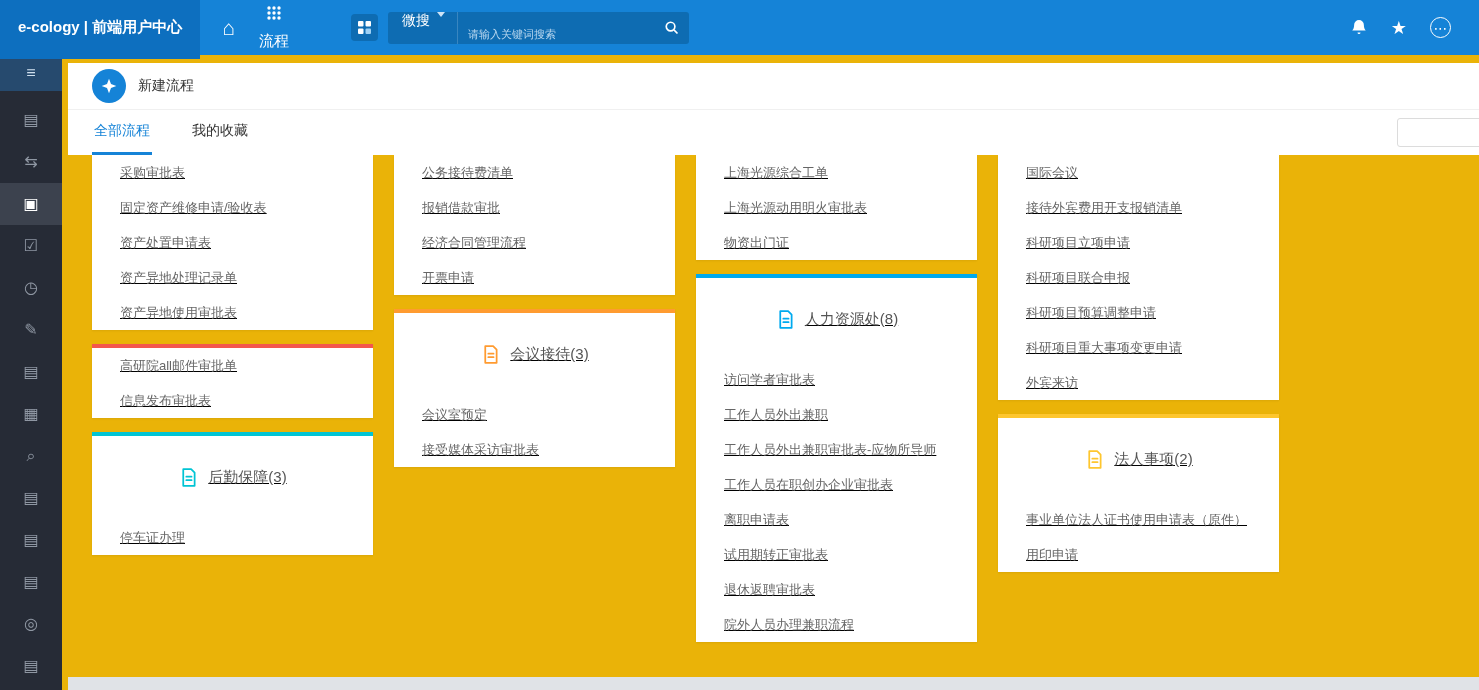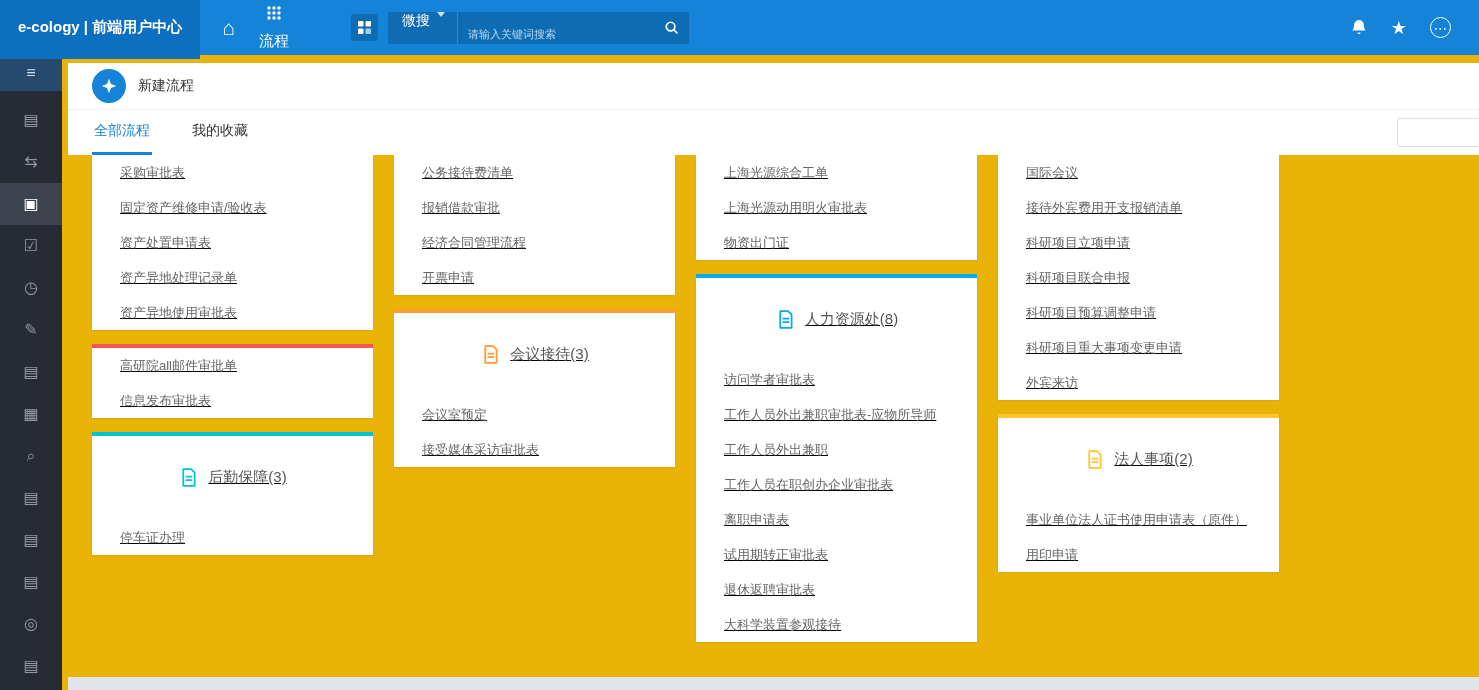--- a/index.html
+++ b/index.html
@@ -243,27 +243,27 @@
               <div class="card-head">
                 <span class="doc-icon" style="color: rgb(0, 170, 239);">
                   <svg width="21" height="21" viewBox="0 0 24 24" fill="none" stroke="currentColor" stroke-width="2" stroke-linejoin="round" stroke-linecap="round">
                     <path d="M6 2.5h9l4 4V21.5H6z"></path>
                     <path d="M9.5 11h6M9.5 15h6"></path>
                   </svg>
                 </span>
                 <span class="card-title">人力资源处(8)</span>
               </div>
               <div class="flow-item">访问学者审批表</div>
+              <div class="flow-item">工作人员外出兼职</div>
               <div class="flow-item">工作人员外出兼职审批表-应物所导师</div>
-              <div class="flow-item">工作人员外出兼职</div>
               <div class="flow-item">工作人员在职创办企业审批表</div>
               <div class="flow-item">离职申请表</div>
               <div class="flow-item">试用期转正审批表</div>
               <div class="flow-item">退休返聘审批表</div>
-              <div class="flow-item">大科学装置参观接待</div>
+              <div class="flow-item">院外人员办理兼职流程</div>
             </div>
           </div>
           <div class="column">
             <div class="card">
               <div class="flow-item">国际会议</div>
               <div class="flow-item">接待外宾费用开支报销清单</div>
               <div class="flow-item">科研项目立项申请</div>
               <div class="flow-item">科研项目联合申报</div>
               <div class="flow-item">科研项目预算调整申请</div>
               <div class="flow-item">科研项目重大事项变更申请</div>

